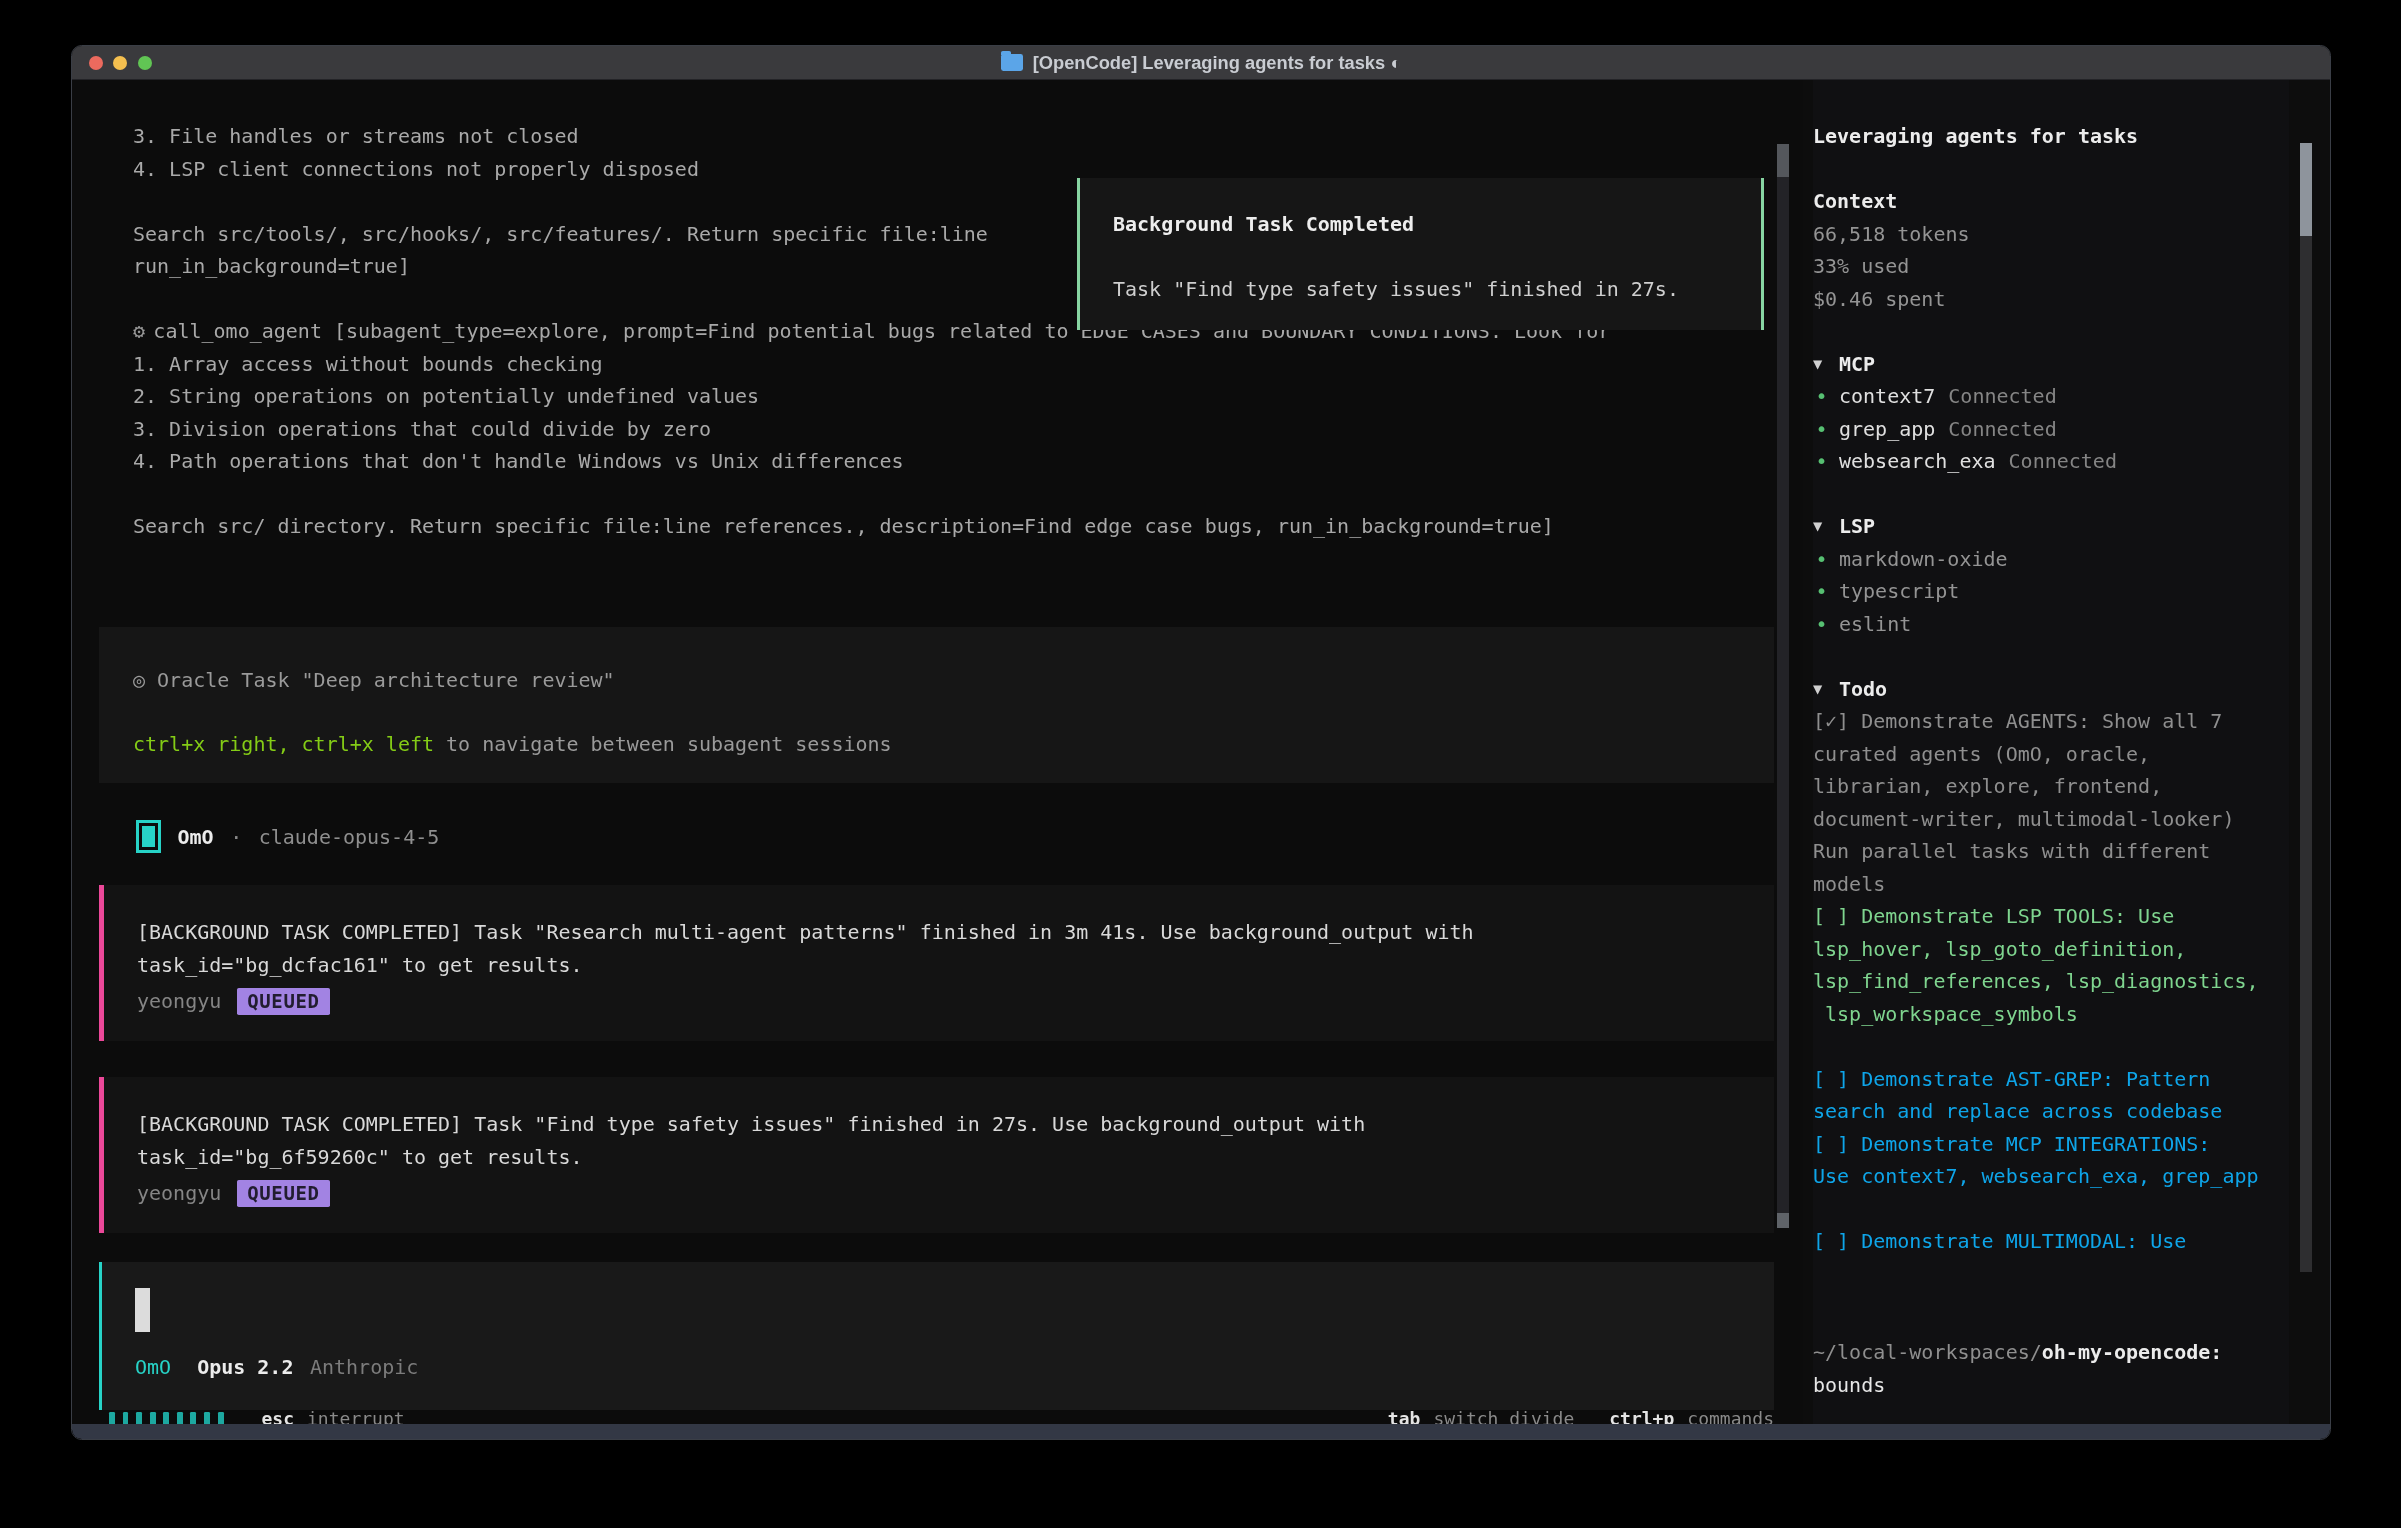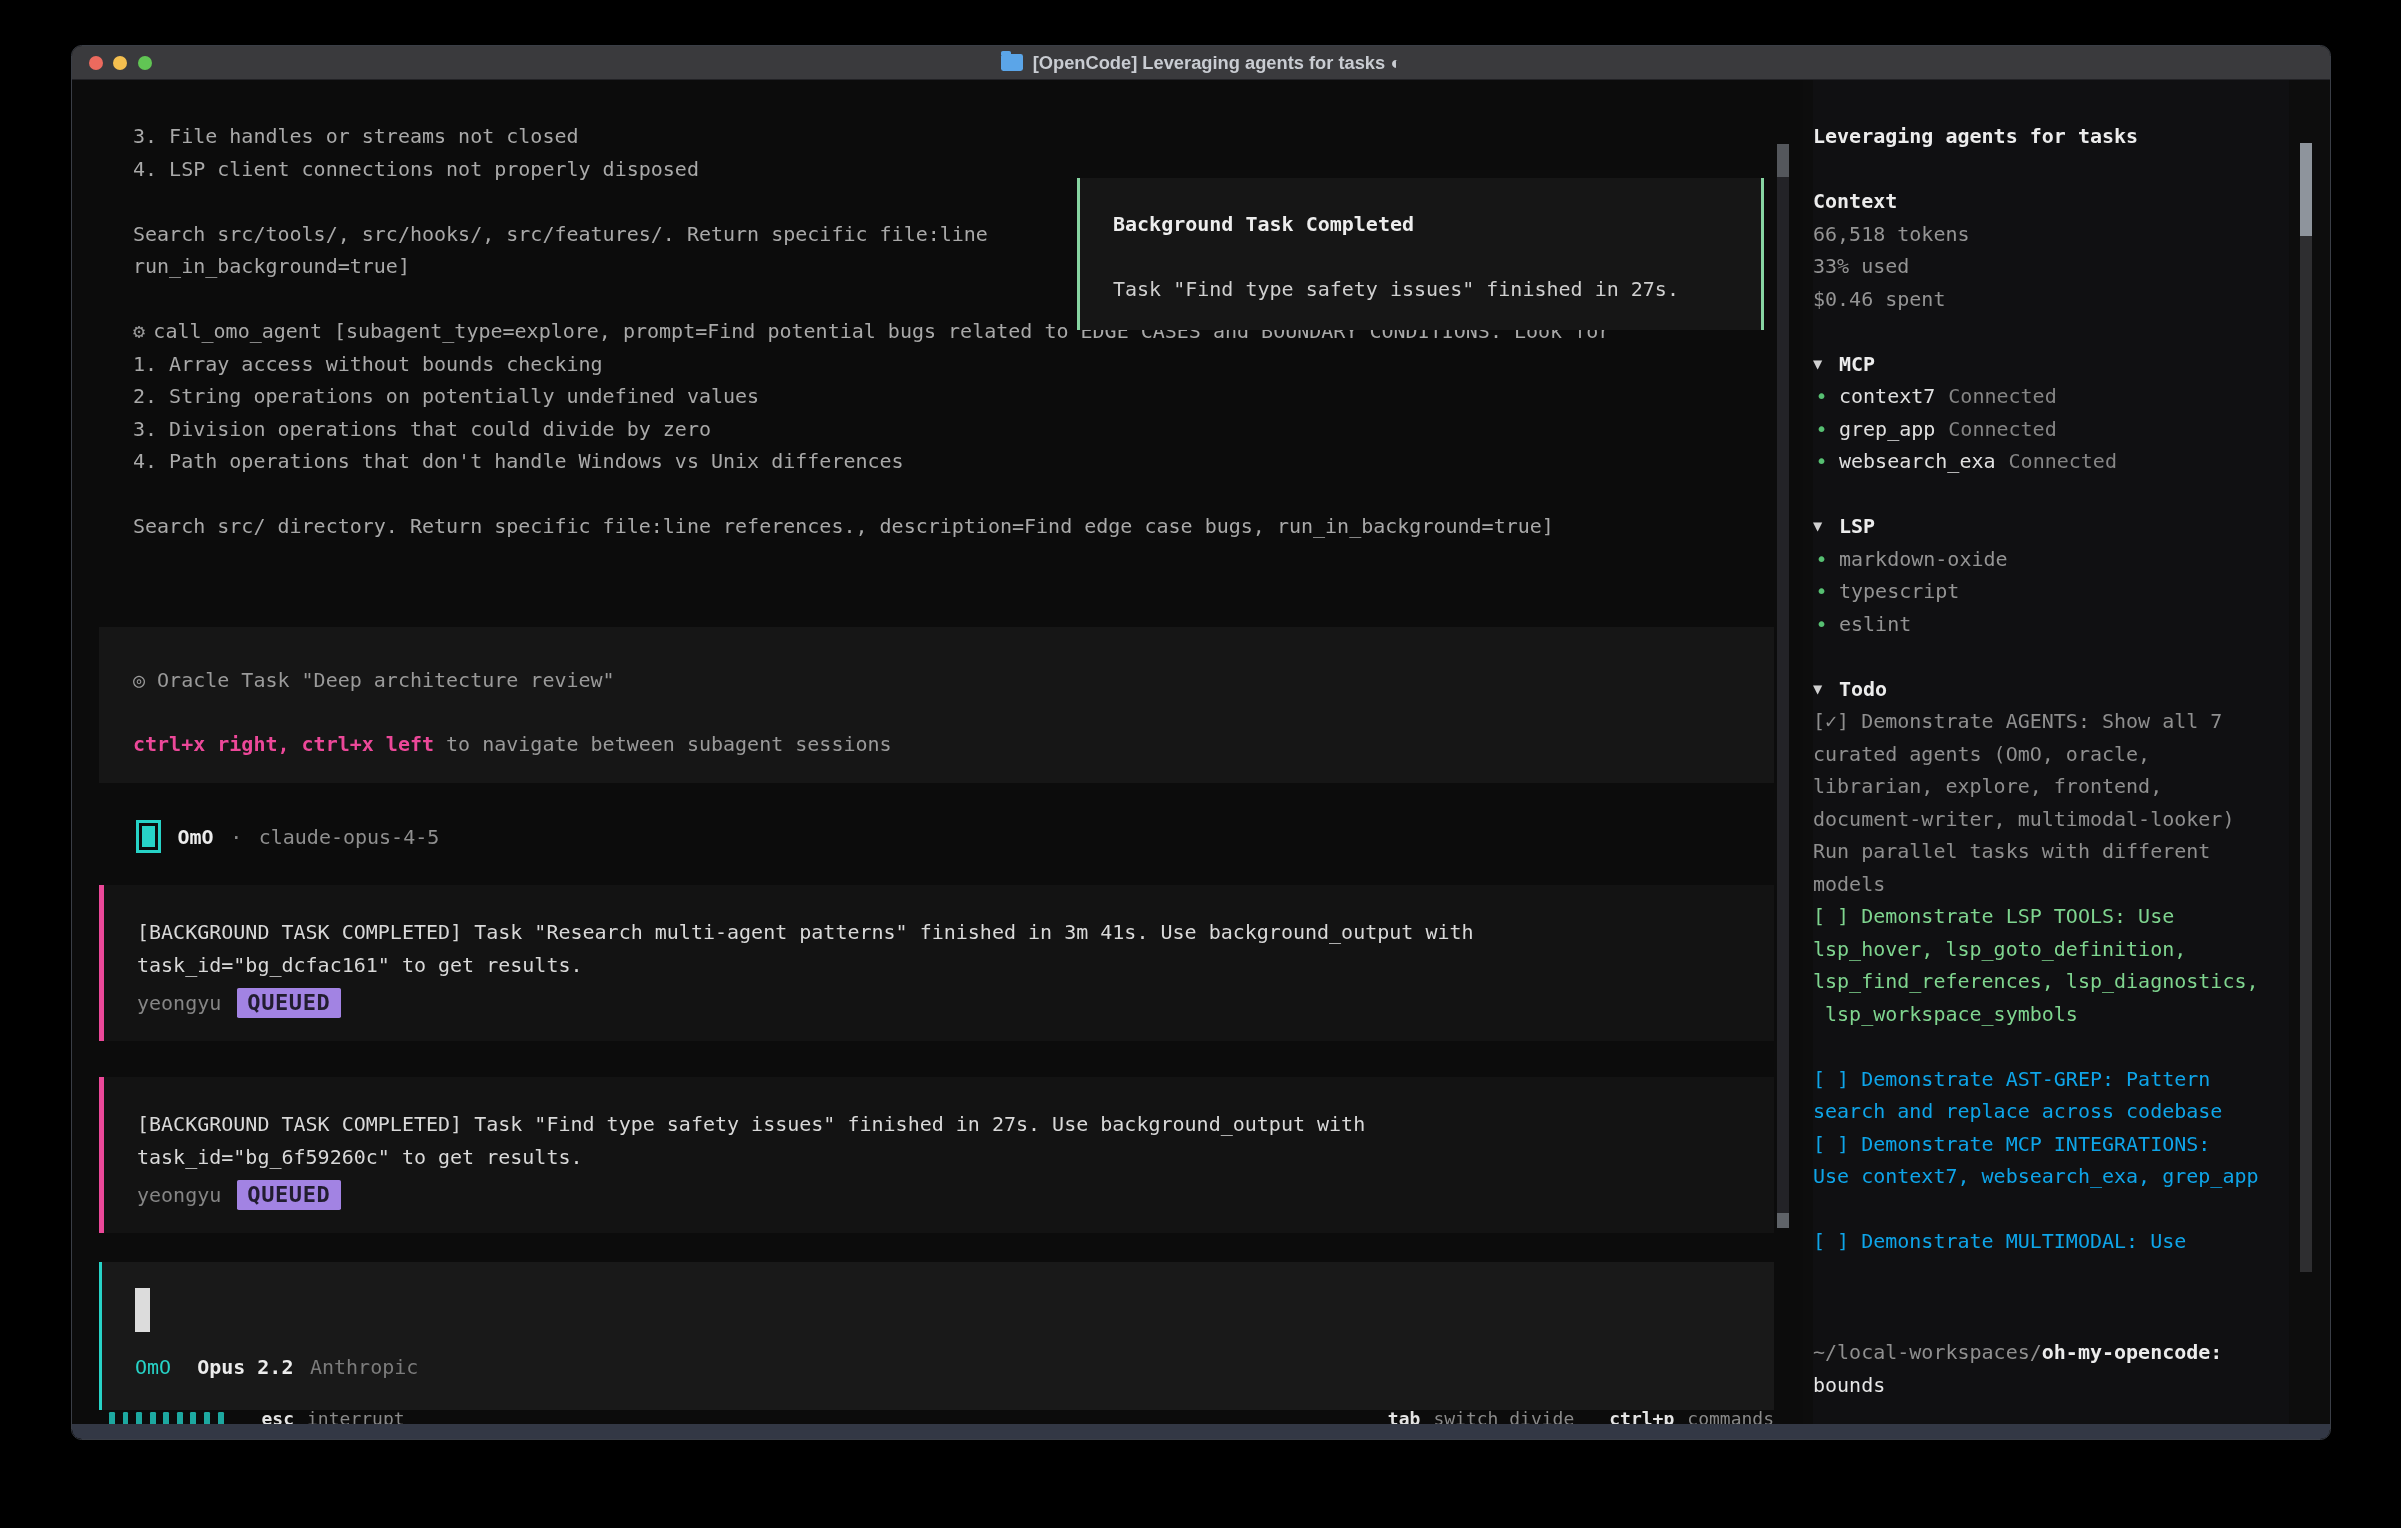--- a/index.html
+++ b/index.html
@@ -28,35 +28,35 @@
 
   .term { position:absolute; left:0; top:34px; width:1731px; height:1360px; background:#0c0c0c; }
   pre { margin:0; font:inherit; }
   .content { position:absolute; left:61px; top:40px; font-size:20px; line-height:32.5px; color:#a9a9a9; }
   .tline { height:32.5px; white-space:pre; }
   .gear-ico { color:#9a9a9a; margin-right:8.3px; }
 
   .oracle-box { position:absolute; left:27px; top:547px; width:1675px; height:156px; background:#161616; padding:37px 34px; color:#9a9a9a; font-size:20px; line-height:32.5px; }
   .oracle-title { white-space:pre; }
   .oracle-hint { white-space:pre; margin-top:31px; }
-  .oracle-hint .keys { color:#ec4899; font-weight:bold; }
+  .oracle-hint .keys { color:#84cc16; font-weight:normal; }
 
   .agent-line { position:absolute; left:64px; top:740px; display:flex; align-items:center; gap:16.5px; font-size:20px; }
   .omo-icon { width:25px; height:33px; border:3px solid var(--teal); padding:3px; }
   .omo-icon .fill { width:100%; height:100%; background:var(--teal); }
   .agent-name { color:#ececec; font-weight:bold; }
   .agent-sep { color:#8a8a8a; }
   .agent-model { color:#8f8f8f; }
 
   .bg-stack { position:absolute; left:27px; top:805px; width:1675px; }
   .bgblock { height:156px; background:#131313; border-left:5px solid #ec4899; padding:31px 33px 0; margin-bottom:36px; }
   .bline { white-space:pre; color:#d9d9d9; font-size:20px; line-height:32.5px; }
   .brow { margin-top:7px; display:flex; align-items:center; gap:15.4px; font-size:20px; }
   .buser { color:#858585; }
-  .badge { background:#a283e3; color:#221d30; font-weight:bold; font-size:22px; padding:2.4px 10.6px; border-radius:1.8px; letter-spacing:0.6px; }
+  .badge { background:#a283e3; color:#221d30; font-weight:bold; font-size:19px; padding:2.4px 10.6px; border-radius:1.8px; letter-spacing:0.6px; }
 
   .toast { position:absolute; left:1005px; top:98px; width:687px; height:152px; background:#161616;
     border-left:3px solid #87d5a2; border-right:3px solid #87d5a2; padding:29.5px 33px; z-index:5; }
   .toast-title { color:#ededed; font-weight:bold; font-size:20px; line-height:32.5px; white-space:pre; }
   .toast-body { color:#cfcfcf; font-size:20px; line-height:32.5px; white-space:pre; margin-top:32.5px; }
 
   .inputbox { position:absolute; left:27px; top:1182px; width:1675px; height:148px; background:#191919; border-left:3.5px solid var(--teal); padding:26px 33px 0; }
   .cursor { width:15.4px; height:44px; background:#dcdcdc; }
   .inputrow { margin-top:22.5px; display:flex; align-items:center; gap:0; font-size:20px; }
   .in-agent { color:var(--teal); }

